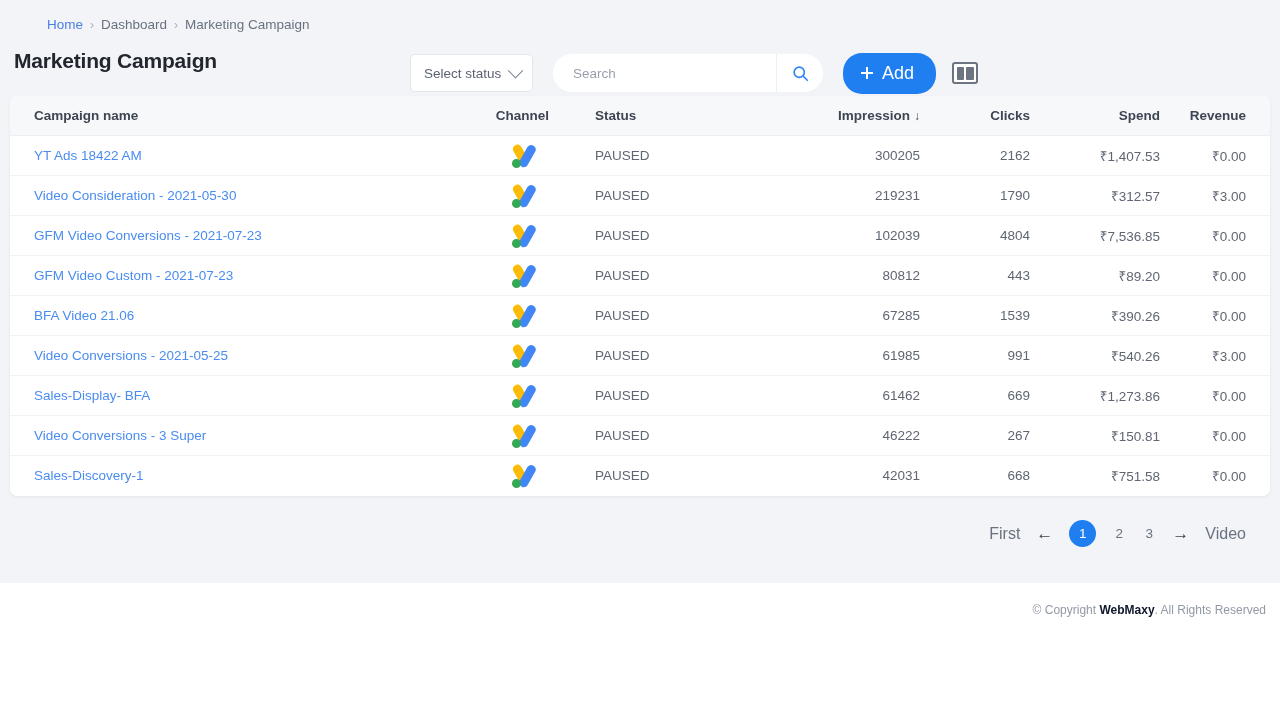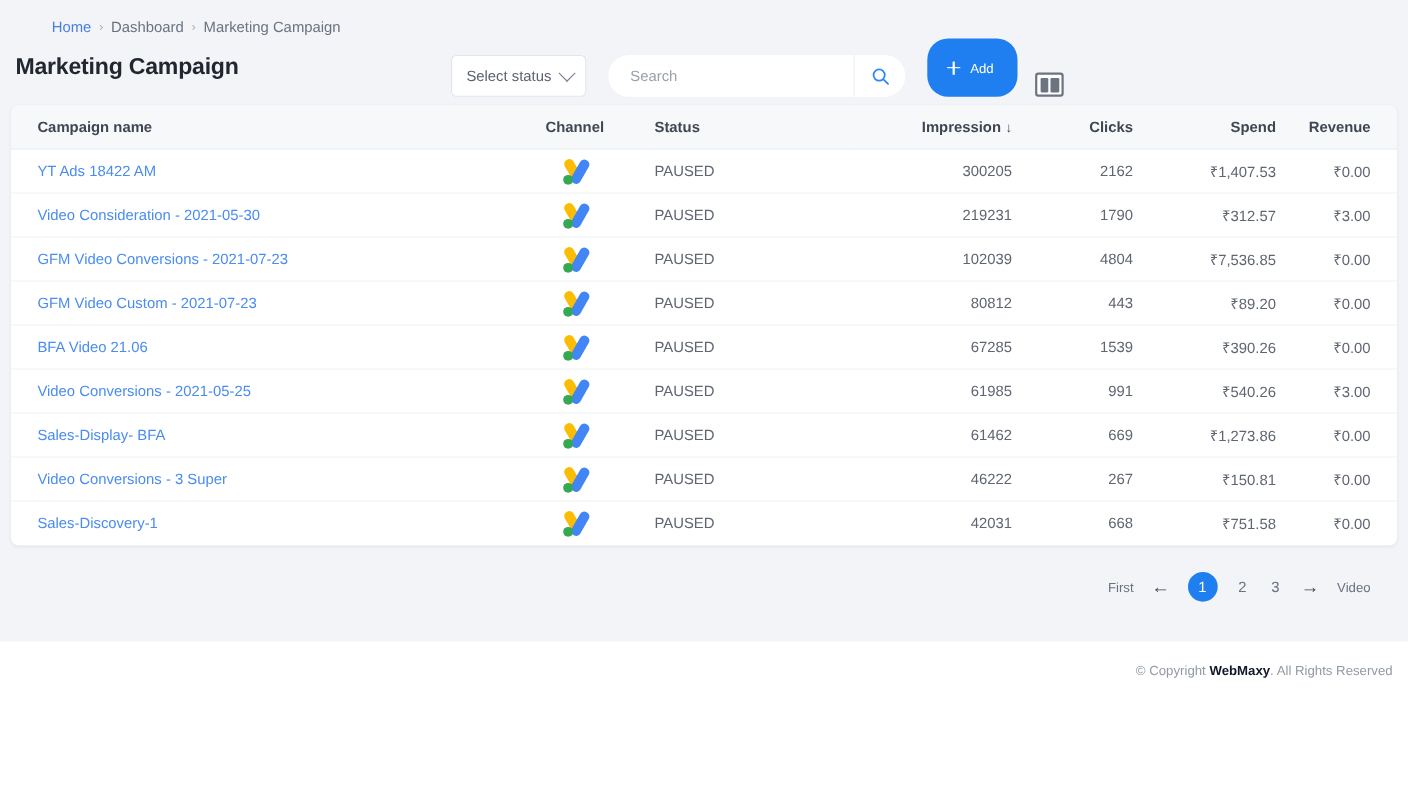--- a/index.html
+++ b/index.html
@@ -55,24 +55,24 @@
   .page-title {
     font-size: 21px;
     font-weight: bold;
     color: #22262e;
     letter-spacing: -0.2px;
     white-space: nowrap;
   }
   .toolbar-controls {
     position: absolute;
     left: 410px;
-    top: 2px;
+    top: 12px;
     height: 50px;
     display: flex;
-    align-items: flex-end;
+    align-items: center;
     gap: 20px;
   }
 
   .select-status {
     width: 123px; height: 38px;
     background: #ffffff;
     border: 1px solid #e2e6ec;
     border-radius: 5px;
     display: flex;
     align-items: center;
@@ -139,28 +139,28 @@
   .date-btn {
     width: 46px; height: 38px;
     display: flex; align-items: center; justify-content: center;
     border-left: 1px solid #ecf0f4;
     cursor: pointer;
     background: transparent;
     border-top: none; border-right: none; border-bottom: none;
   }
 
   .add-btn {
-    height: 53px;
+    height: 41px;
     padding: 0 22px 0 18px;
     border: none;
     border-radius: 19px;
     background: #1f7ef0;
     color: #ffffff;
     font-family: "Liberation Sans", sans-serif;
-    font-size: 12px;
+    font-size: 18px;
     display: flex;
     align-items: center;
     gap: 9px;
     cursor: pointer;
   }
   .plus {
     position: relative;
     width: 12px; height: 12px;
     display: inline-block;
   }
@@ -282,21 +282,21 @@
   
   .pagination {
     display: flex;
     align-items: center;
     justify-content: flex-end;
     gap: 16px;
     padding: 16px 34px 0 0;
     height: 60px;
   }
   .pg-text {
-    font-size: 12px;
+    font-size: 16px;
     color: #6a7280;
     cursor: pointer;
   }
   .pg-arrow {
     font-size: 17px;
     color: #3c4350;
     cursor: pointer;
     line-height: 1;
   }
   .pg-num {

